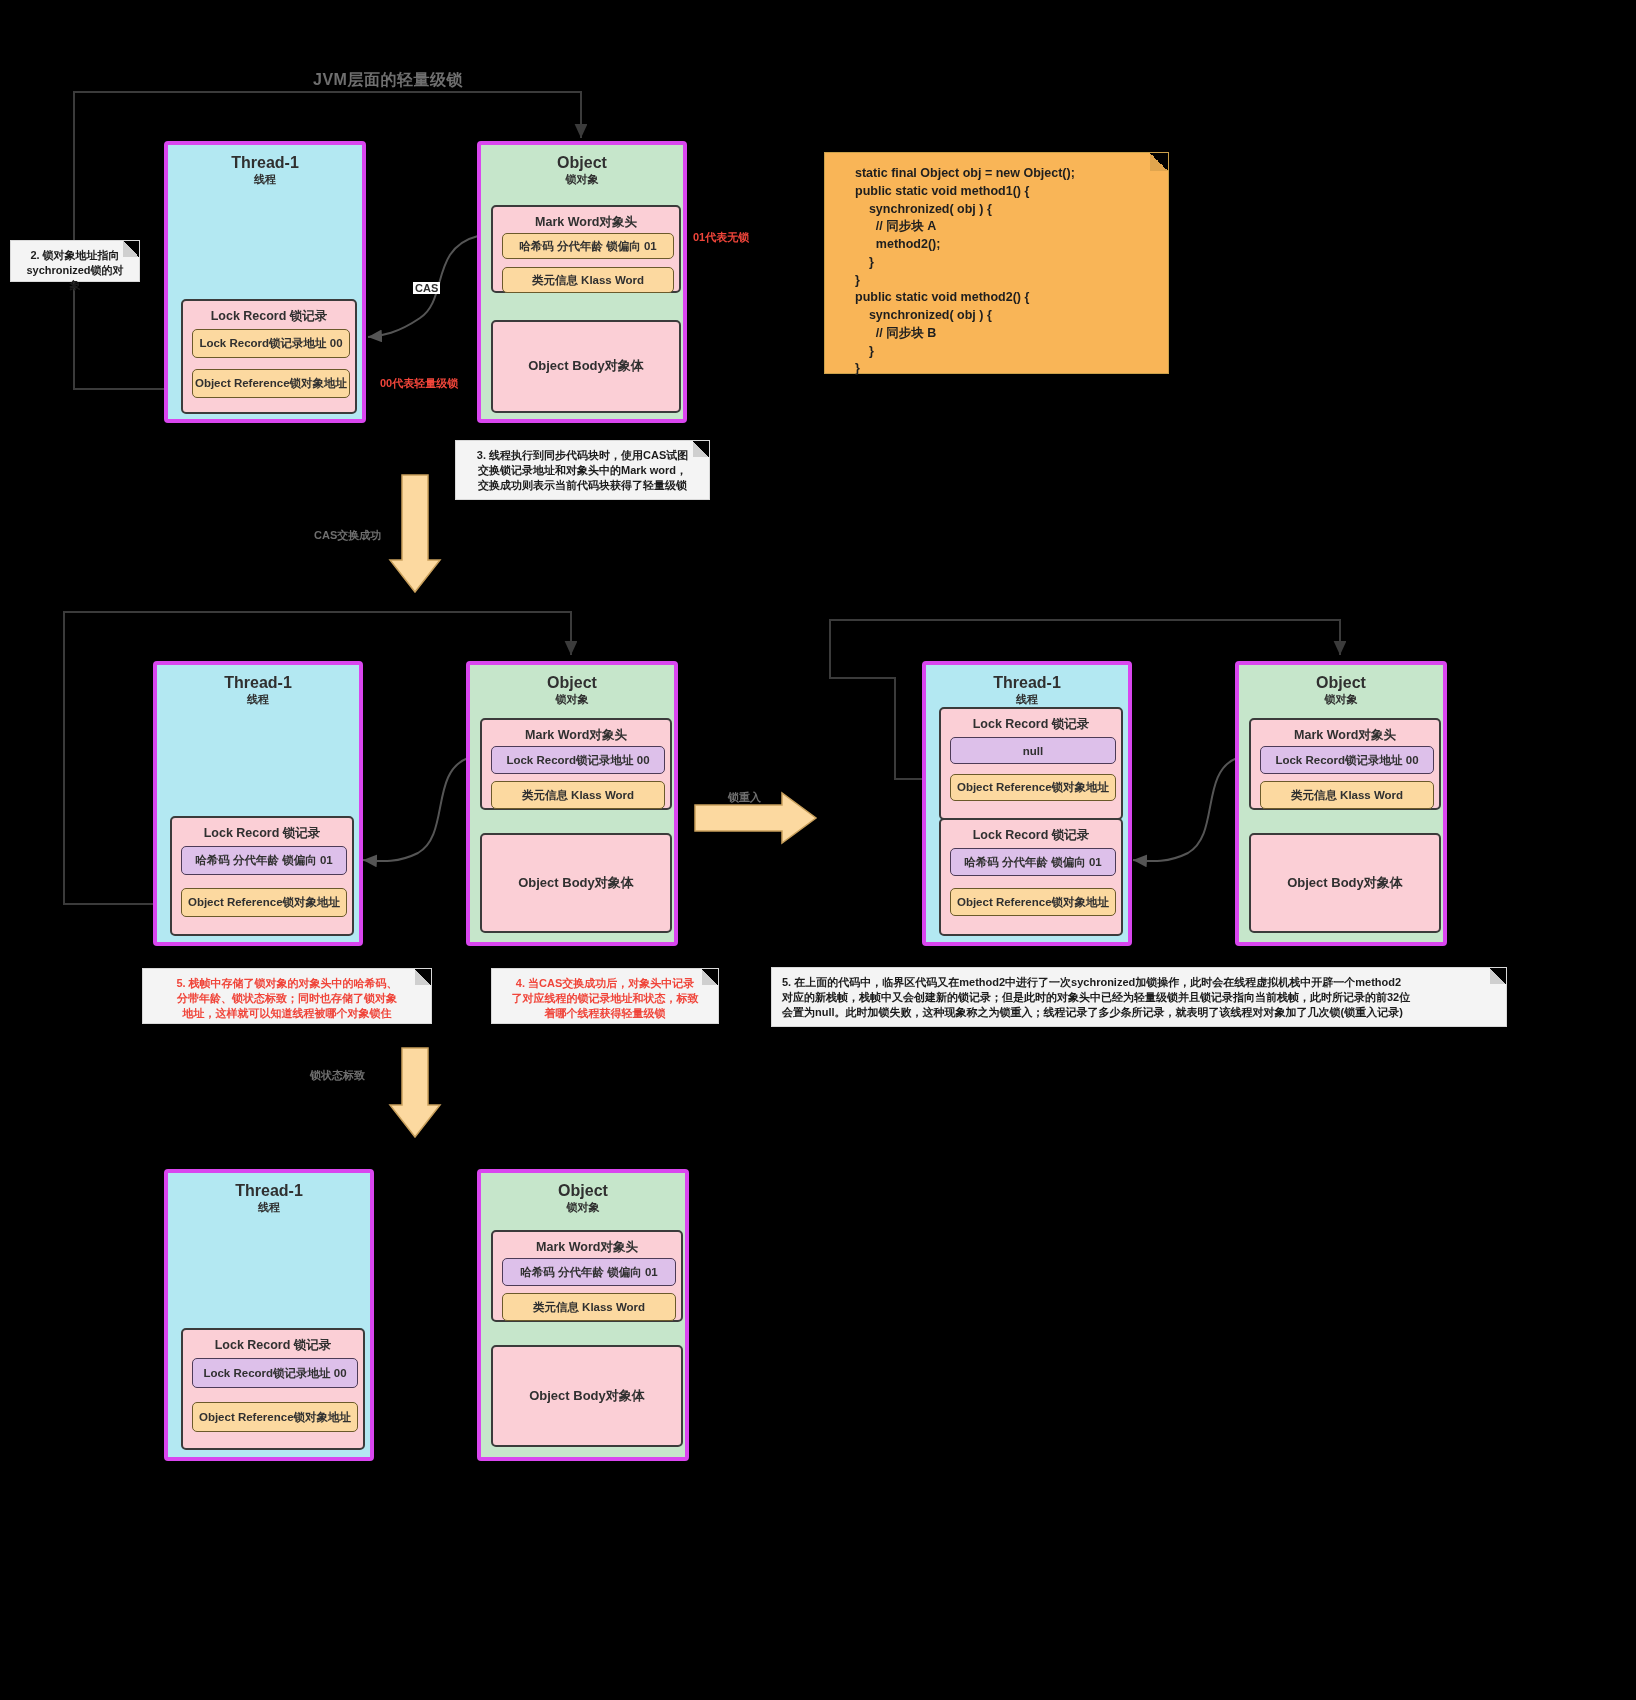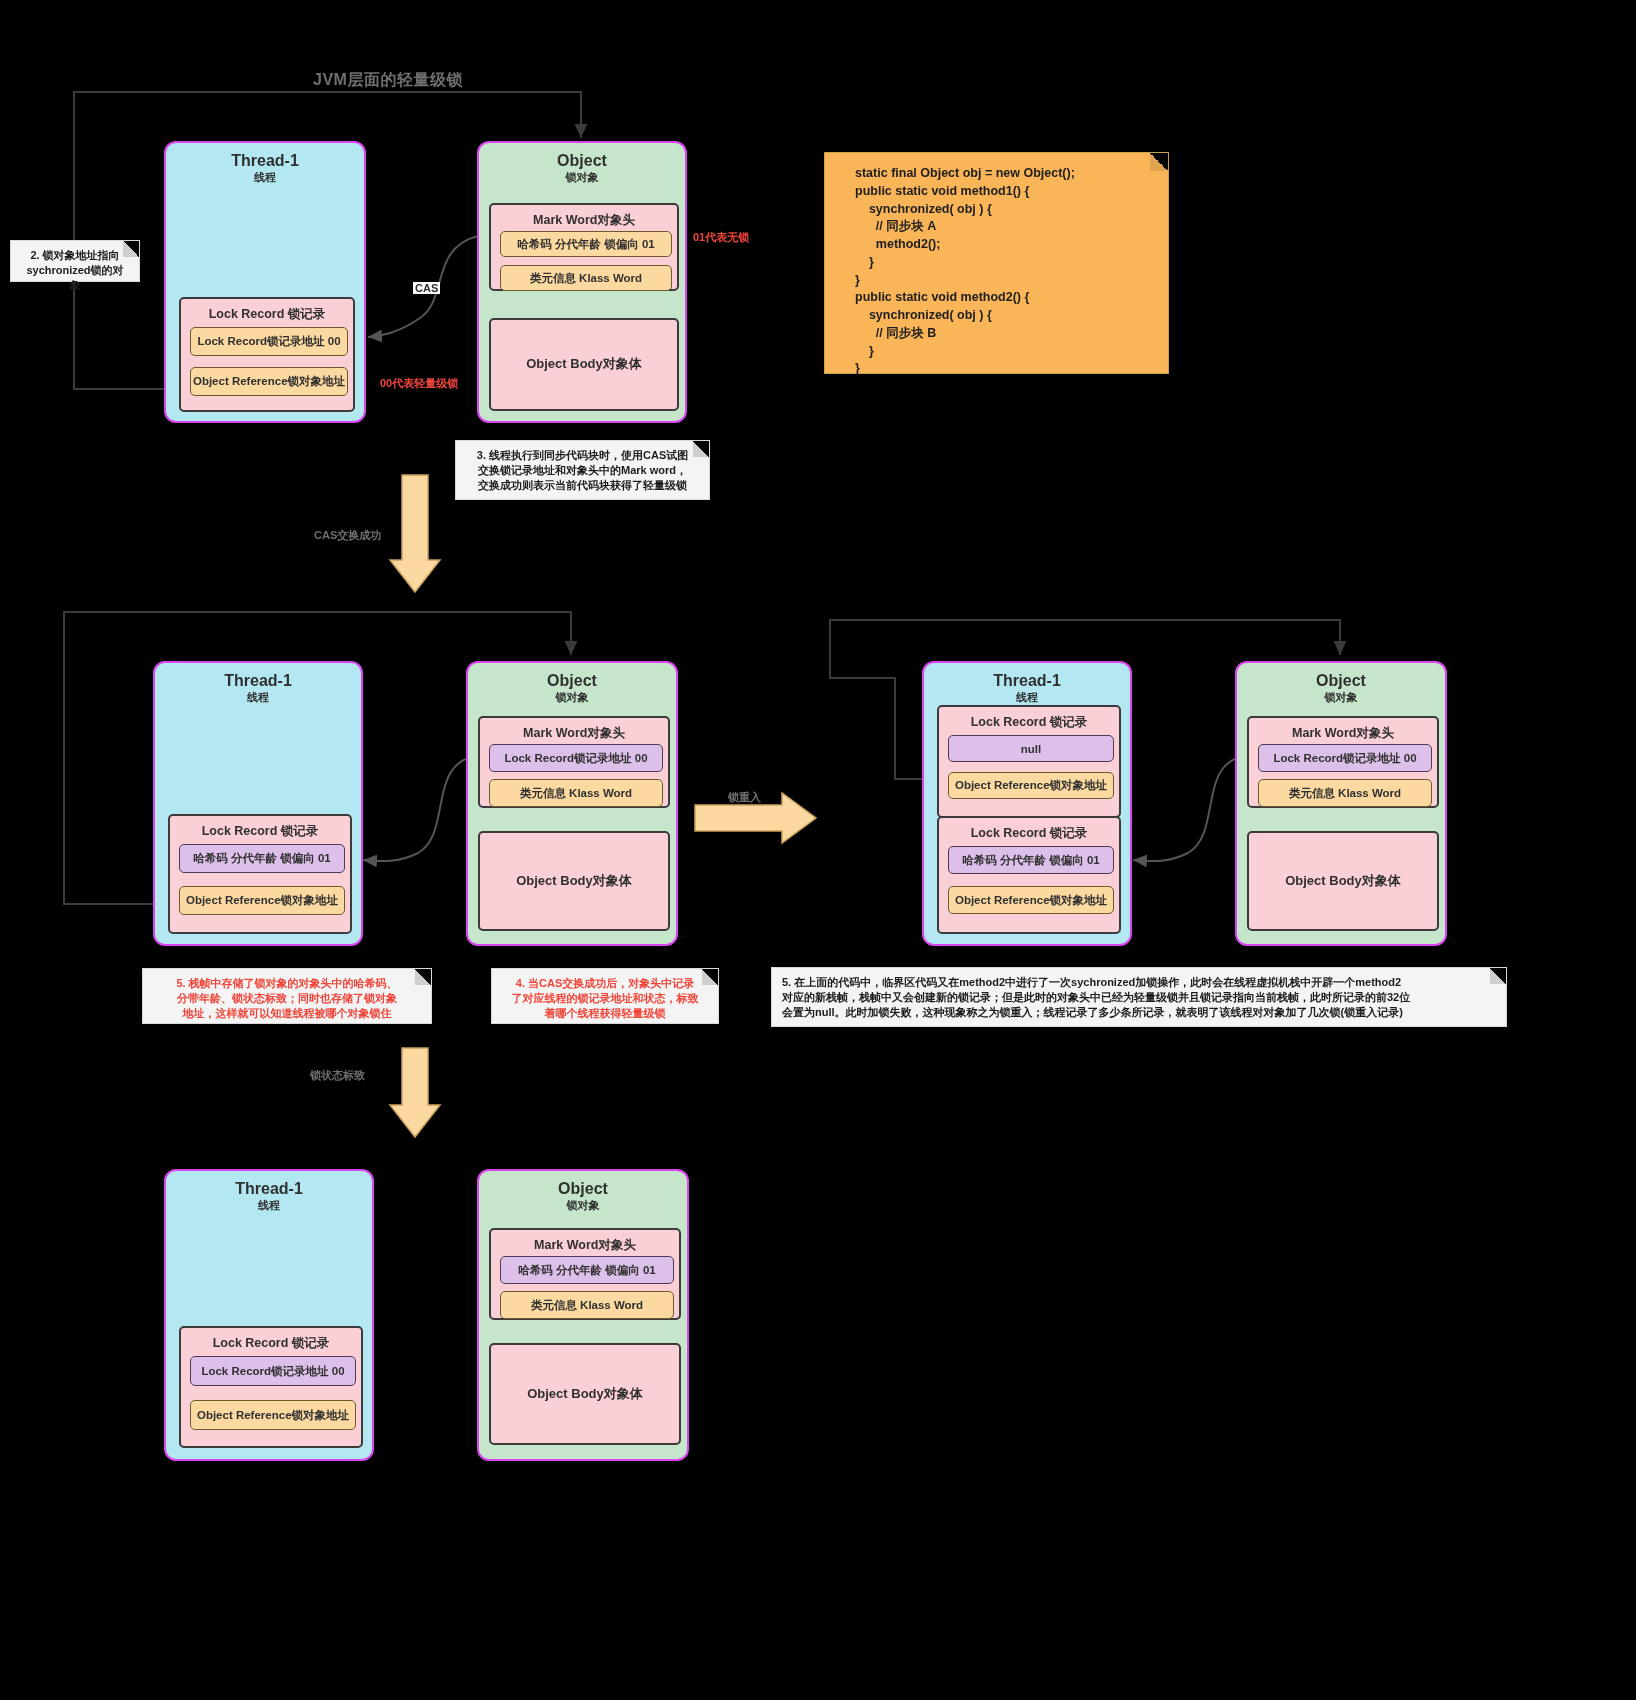--- a/index.html
+++ b/index.html
@@ -10,21 +10,21 @@
   .canvas{position:absolute;inset:0;}
   .abs{position:absolute;box-sizing:border-box;}
 
   
   .diagram-title{
     color:#6f6f6f;font-size:16px;font-weight:bold;letter-spacing:.5px;
   }
 
   
   .panel{
-    border:2px solid #d946ef;border-radius:12px;
+    border:4px solid #d946ef;border-radius:4px;
     display:flex;flex-direction:column;align-items:center;
   }
   .panel-thread{background:#b3e8f2;}
   .panel-object{background:#c6e6cb;}
   .panel-title{
     margin-top:9px;text-align:center;font-weight:bold;line-height:1.18;
     font-size:16px;color:#303030;
   }
   .panel-title .sub{display:block;font-size:11px;font-weight:bold;}
 

